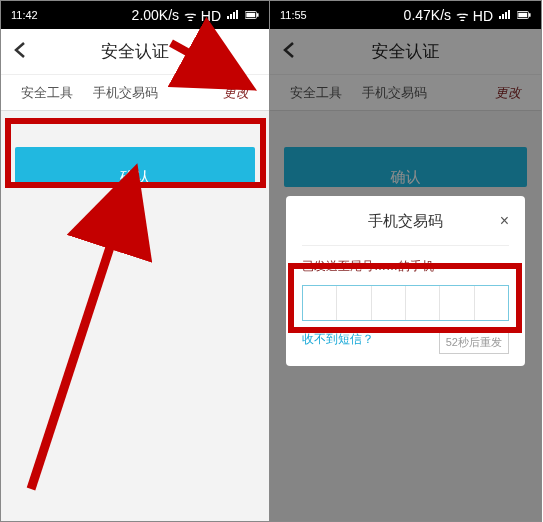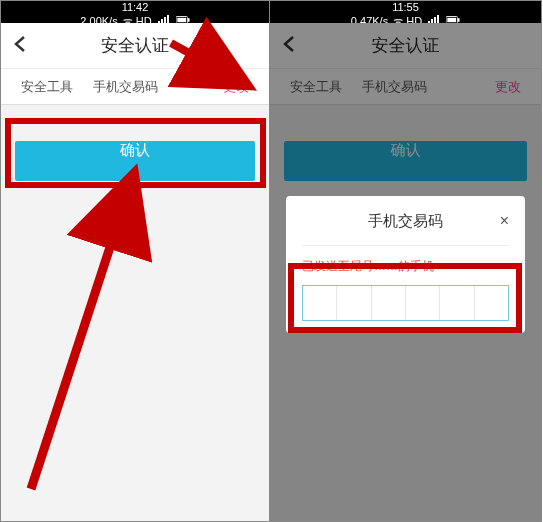--- a/index.html
+++ b/index.html
@@ -16,31 +16,30 @@
     height: 522px;
     border: 1px solid #888;
     background: #f3f3f3;
     position: relative;
     overflow: hidden;
   }
   .phone + .phone { border-left: none; width: 272px; }
 
   
   .status-bar {
-    height: 22px;
+    height: 28px;
     background: #000;
     color: #fff;
     display: flex;
     align-items: center;
     justify-content: space-between;
     font-size: 11px;
     padding: 0 10px;
-    flex-direction: column;
-  }
-  .status-right { display: flex; gap: 5px; align-items: center; font-size: 11px; }
+  }
+  .status-right { display: flex; gap: 5px; align-items: center; font-size: 14px; }
   .status-right svg { width: 14px; height: 10px; fill: #fff; }
 
   
   .header {
     height: 46px;
     background: #fff;
     display: flex;
     align-items: center;
     justify-content: center;
     position: relative;
@@ -61,34 +60,34 @@
     background: #fff;
     border-bottom: 1px solid #ddd;
     display: flex;
     align-items: center;
     padding: 0 20px;
     font-size: 13px;
     color: #555;
   }
   .section-label { width: 72px; }
   .section-value { flex: 1; }
-  .section-action { color: #ec4899; font-size: 13px; }
+  .section-action { color: #7f1d1d; font-size: 13px; font-style: italic; }
 
   
   .confirm-zone {
     padding: 36px 14px 0;
   }
   .confirm-btn {
     width: 100%;
     height: 40px;
     background: #21b8e0;
     color: #fff;
     font-size: 15px;
     display: flex;
-    align-items: flex-start;
+    align-items: flex-end;
     justify-content: center;
     border-radius: 2px;
   }
 
   
   .red-box {
     position: absolute;
     border: 6px solid #c40000;
     pointer-events: none;
   }
@@ -129,21 +128,21 @@
   .modal-title { font-size: 15px; color: #333; }
   .modal-close {
     position: absolute;
     right: 0;
     top: 0;
     font-size: 16px;
     color: #555;
   }
   .modal-desc {
     font-size: 12px;
-    color: #ef4444;
+    color: #7f1d1d;
     margin-bottom: 10px;
   }
   .code-input {
     height: 36px;
     border: 1px solid #77c9e0;
     display: flex;
   }
   .code-cell {
     flex: 1;
     border-right: 1px solid #e4e4e4;
@@ -277,16 +276,20 @@
     </div>
     <div class="modal-desc">已发送至尾号……的手机</div>
     <div class="code-input">
       <div class="code-cell"></div>
       <div class="code-cell"></div>
       <div class="code-cell"></div>
       <div class="code-cell"></div>
       <div class="code-cell"></div>
       <div class="code-cell"></div>
     </div>
+    <div class="modal-footer">
+      <span class="sms-link">收不到短信？</span>
+      <span class="resend-btn">52秒后重发</span>
+    </div>
   </div>
 
   <div class="red-box" style="left:18px; top:262px; width:234px; height:70px;"></div>
 </div>
 
 </body></html>

